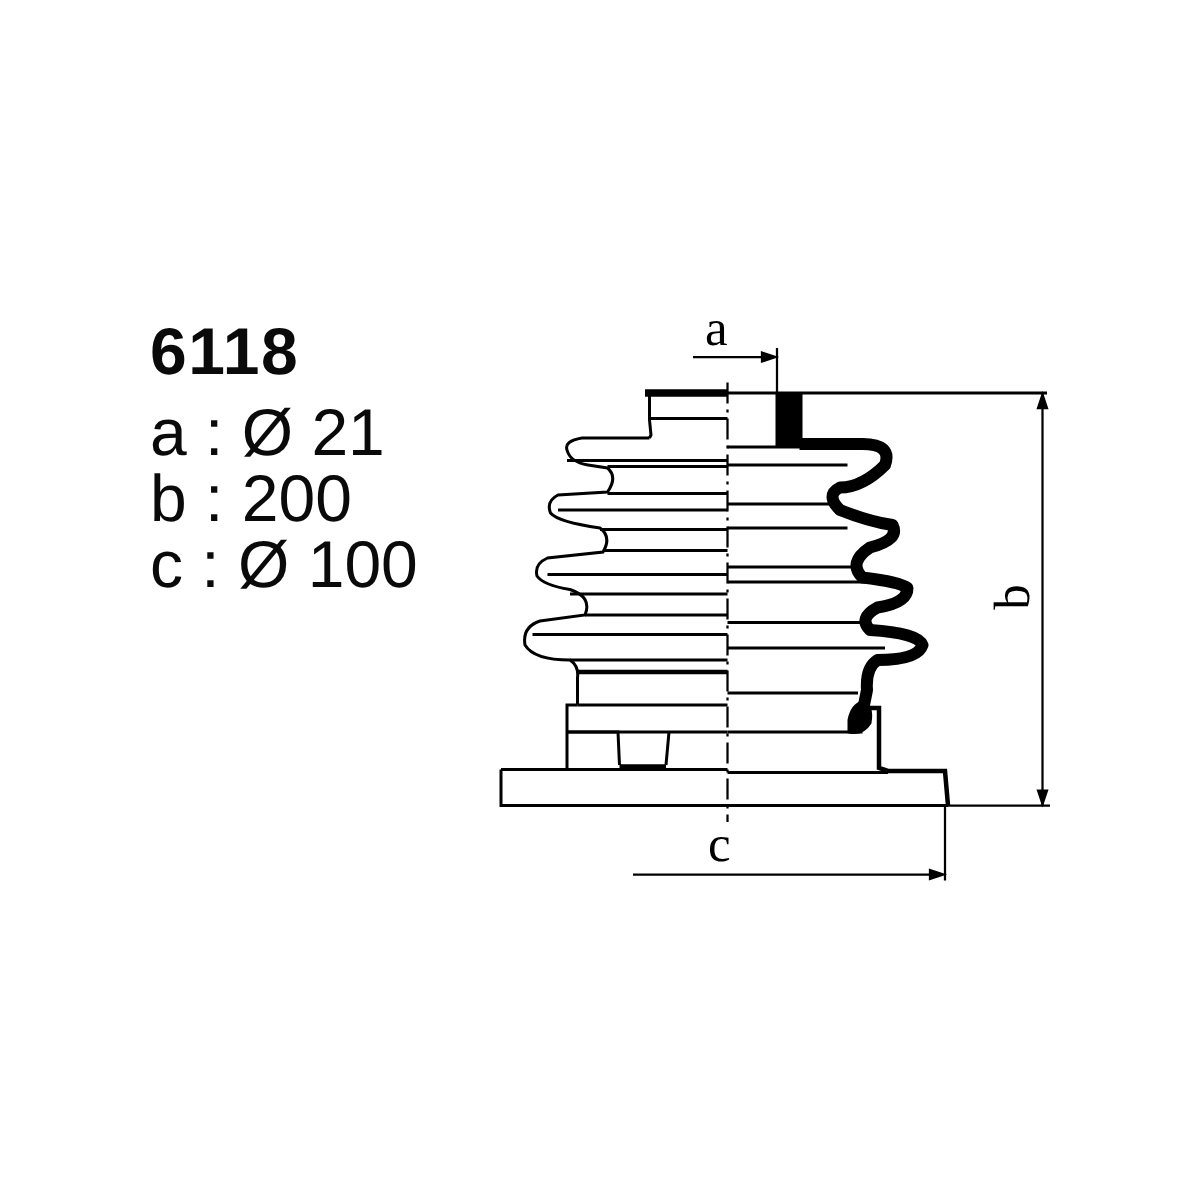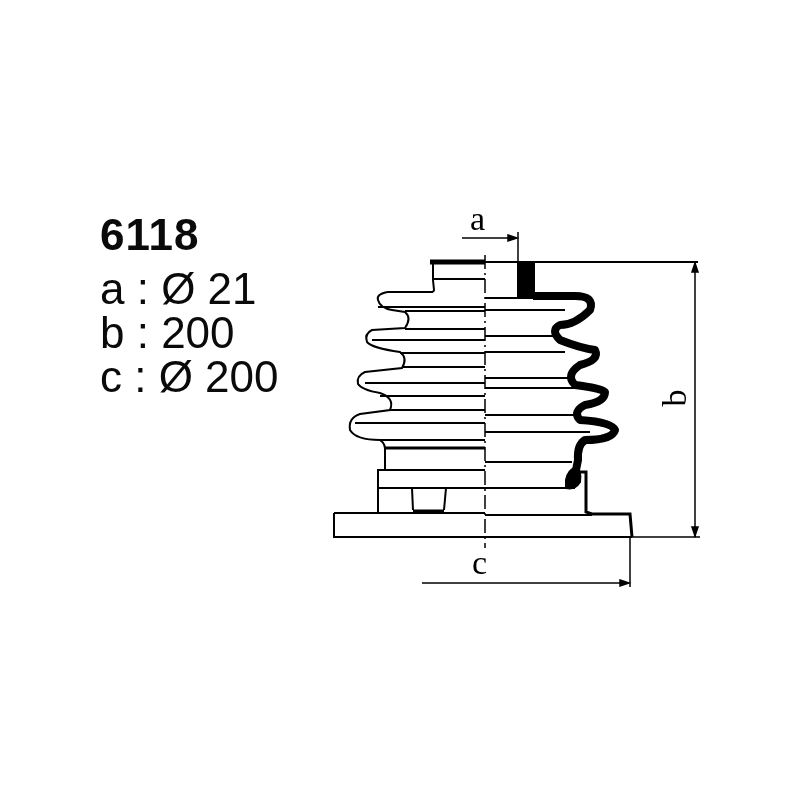--- a/index.html
+++ b/index.html
@@ -12,21 +12,21 @@
     svg { position: absolute; left: 0; top: 0; }
     .dimlabel { font-family: "Liberation Serif", serif; font-size: 34px; fill: #000; }
   </style>
 </head>
 <body>
 
 <div class="specs">
   <div class="part-number">6118</div>
   <div class="spec-row">a : Ø 21</div>
   <div class="spec-row">b : 200</div>
-  <div class="spec-row">c : Ø 200</div>
+  <div class="spec-row">c : Ø 100</div>
 </div>
 
 <svg width="800" height="800" viewBox="0 0 800 800">
   <g stroke="#000" fill="none" stroke-width="2">
 
     <g>
 
       <line x1="430" y1="262" x2="485" y2="262" stroke-width="5"></line>
       <path d="M433 262 L433 280 L434 290 L433 292"></path>
       <line x1="433" y1="279" x2="485" y2="279"></line>

